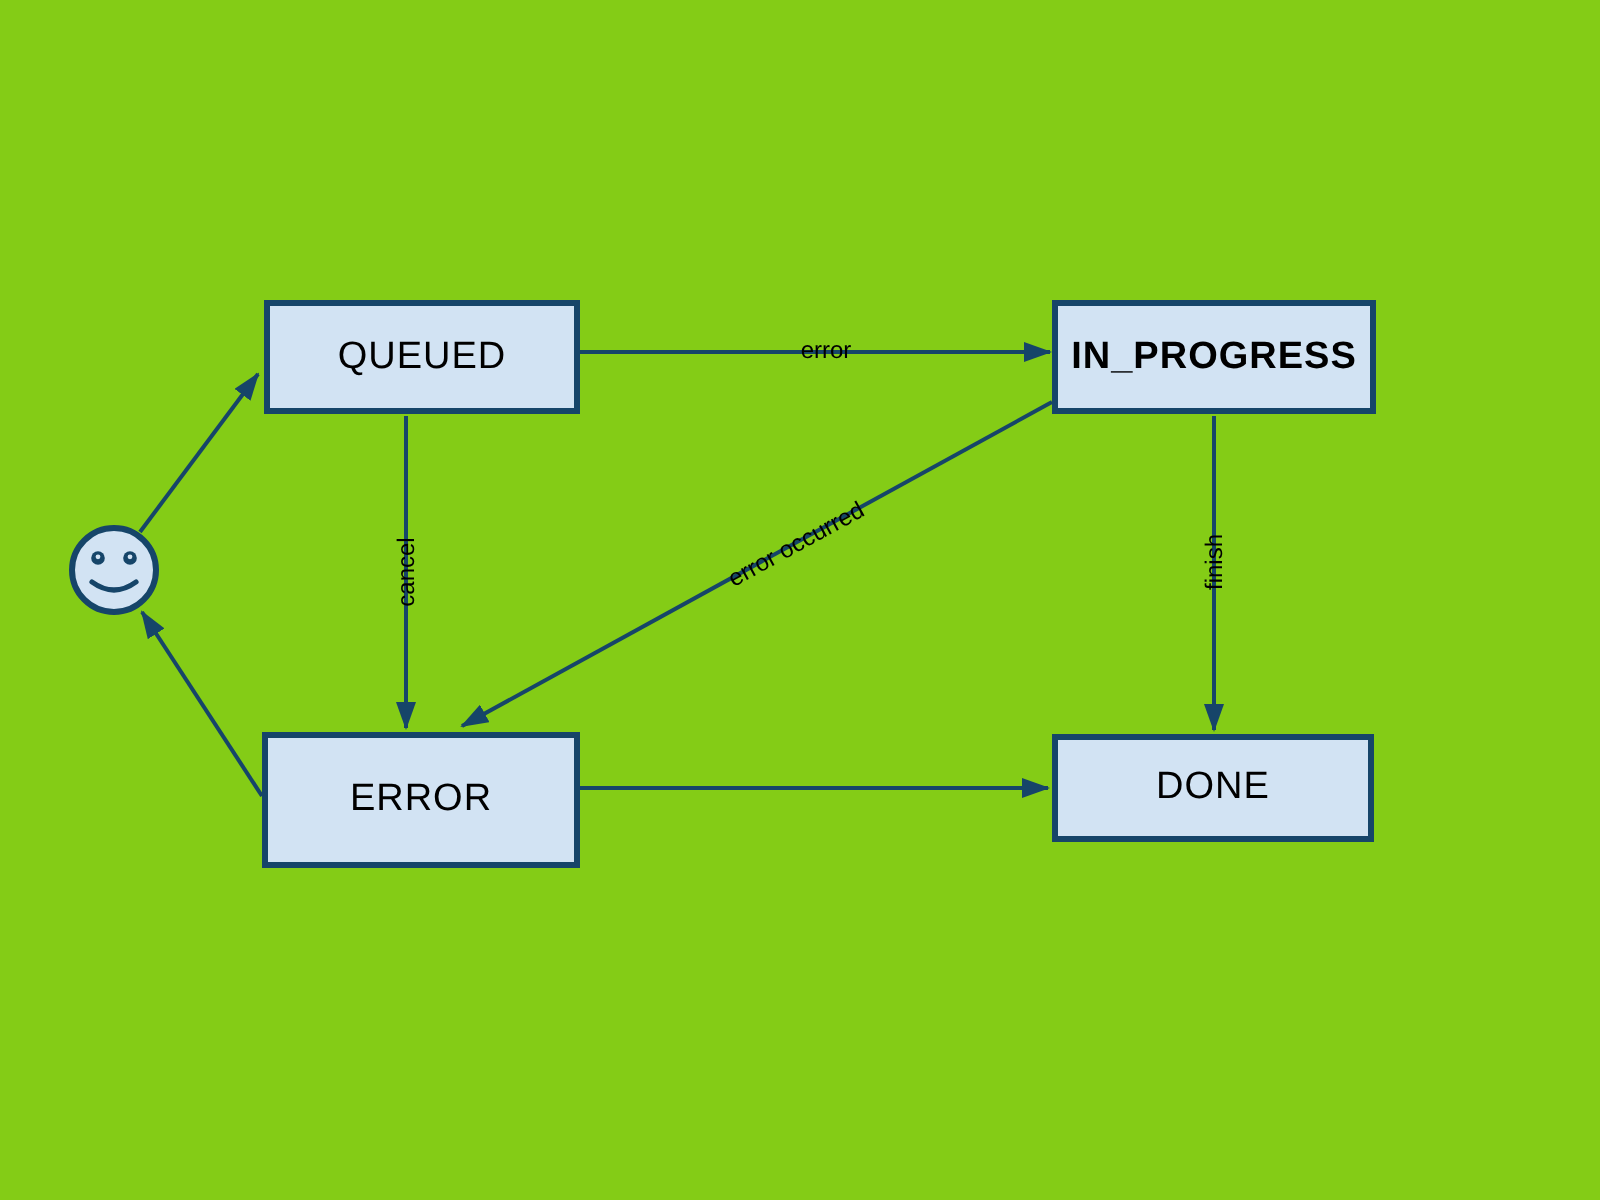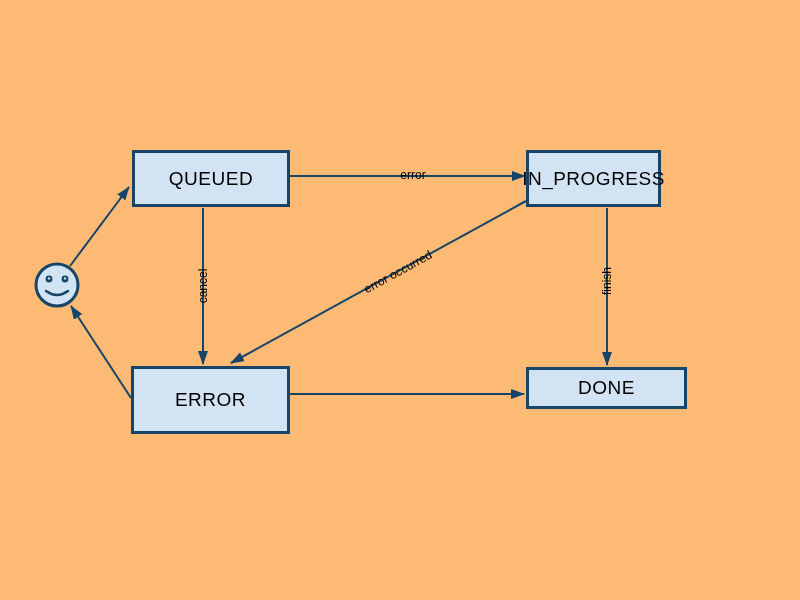--- a/index.html
+++ b/index.html
@@ -1,17 +1,17 @@
 <!DOCTYPE html>
 <html><head>
 <meta charset="utf-8">
 <style>
   html,body{margin:0;padding:0;background:#000;}
   #stage{
-    position:relative;width:800px;height:600px;background:#fdba74;
+    position:relative;width:800px;height:600px;background:#84cc16;
     overflow:hidden;font-family:"Liberation Sans", sans-serif;
   }
   .node{
     position:absolute;background:#d2e3f3;border:3px solid #164569;
     box-sizing:border-box;display:flex;align-items:center;justify-content:center;
     color:#000;font-size:19px;letter-spacing:0.5px;
   }
   .edge-label{
     position:absolute;color:#000;font-size:12px;white-space:nowrap;
     transform-origin:center center;pointer-events:none;
@@ -49,25 +49,25 @@
       <circle cx="49" cy="279" r="3.4" fill="#164569"></circle>
       <circle cx="65" cy="279" r="3.4" fill="#164569"></circle>
       <circle cx="49" cy="278.4" r="1.2" fill="#d2e3f3"></circle>
       <circle cx="65" cy="278.4" r="1.2" fill="#d2e3f3"></circle>
       <path d="M46,291 Q57,299 68,291" fill="none" stroke="#164569" stroke-width="2.6" stroke-linecap="round"></path>
     </g>
   </svg>
 
   <div class="node" style="left:132px;top:150px;width:158px;height:57px;">QUEUED</div>
 
-  <div class="node" style="left:526px;top:150px;width:135px;height:57px;">IN_PROGRESS</div>
+  <div class="node" style="left:526px;top:150px;width:162px;height:57px;font-weight:bold;">IN_PROGRESS</div>
 
   <div class="node" style="left:131px;top:366px;width:159px;height:68px;">ERROR</div>
 
-  <div class="node" style="left:526px;top:367px;width:161px;height:42px;">DONE</div>
+  <div class="node" style="left:526px;top:367px;width:161px;height:54px;">DONE</div>
 
   <div class="edge-label" style="left:413px;top:175px;transform:translate(-50%,-50%);">error</div>
 
   <div class="edge-label" style="left:607px;top:281px;transform:translate(-50%,-50%) rotate(-90deg);">finish</div>
 
   <div class="edge-label" style="left:203px;top:286px;transform:translate(-50%,-50%) rotate(-90deg);">cancel</div>
 
   <div class="edge-label" style="left:398px;top:272px;transform:translate(-50%,-50%) rotate(-28.7deg);">error occurred</div>
 
 </div>

